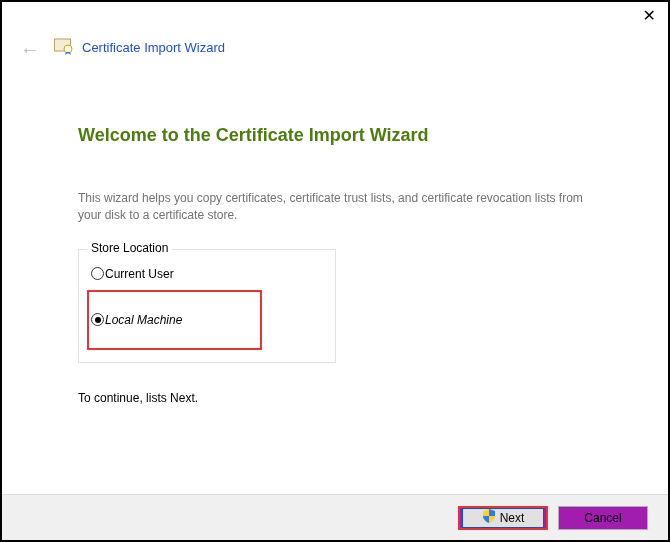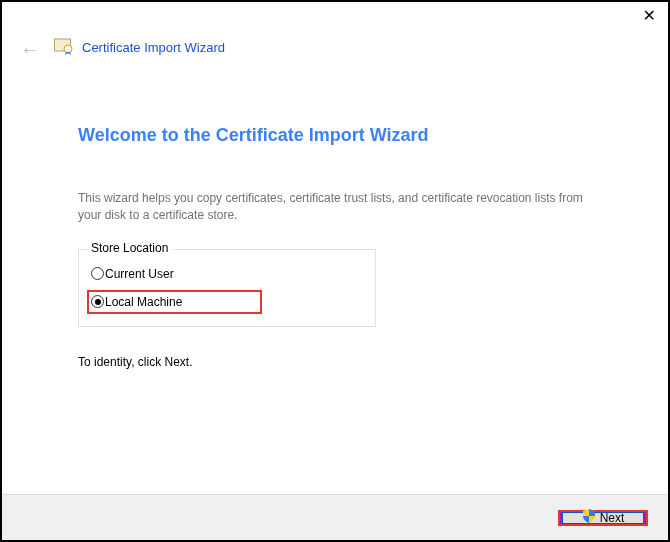--- a/index.html
+++ b/index.html
@@ -42,27 +42,27 @@
     .cert-icon { width: 20px; height: 18px; }
     .header-title { font-size: 13px; color: #1d4ed8; }
     .content {
       flex: 1;
       padding: 58px 60px 0 76px;
     }
     .welcome-heading {
       font-size: 18px;
       font-weight: 700;
       margin-bottom: 44px;
-      color: #3b82f6;
+      color: #4d7c0f;
     }
     .para { font-size: 12px; line-height: 1.45; margin-bottom: 24px; color: #737373; }
     .field-group {
       position: relative;
       border: 1px solid #e2e2e2;
-      width: 298px;
+      width: 258px;
       padding: 14px 10px 14px 10px;
       margin-top: 6px;
       margin-bottom: 28px;
     }
     .field-legend {
       position: absolute;
       top: -9px;
       left: 8px;
       background: #fff;
       padding: 0 4px;
@@ -71,42 +71,43 @@
     .radio-row {
       display: flex;
       align-items: center;
       gap: 1px;
       padding: 3px 2px;
       font-size: 12px;
     }
     .radio-row.selected {
       border: 2px solid #e53434;
       margin: 6px -2px -2px -2px;
-      padding: 3px 2px;
+      padding: 21px 2px;
       width: 175px;
+      font-style: italic;
     }
     .radio-outer {
       width: 13px; height: 13px; border: 1.3px solid #333; border-radius: 50%;
       display: inline-flex; align-items: center; justify-content: center; flex-shrink: 0;
     }
     .radio-inner { width: 6px; height: 6px; border-radius: 50%; background: #000; }
     .continue-text { font-size: 12px; }
     .footer {
       height: 46px;
       background: #f0f0f0;
       border-top: 1px solid #ddd;
       display: flex;
       justify-content: flex-end;
       align-items: center;
       padding-right: 20px;
       gap: 10px;
     }
     .btn {
       min-width: 90px;
-      height: 16px;
+      height: 24px;
       background: #a21caf;
       border: 1px solid #adadad;
       font-size: 12px;
       display: inline-flex;
       align-items: center;
       justify-content: center;
       gap: 3px;
       cursor: pointer;
     }
     .btn.primary {
@@ -158,29 +159,32 @@
     </label>
 
     <label class="radio-row selected">
       <span class="radio-outer">
           <span class="radio-inner"></span>
         </span>
       <span>Local Machine</span>
     </label>
   </div>
 
-  <p class="continue-text">To identity, click Next.</p>
+  <p class="continue-text">To continue, lists Next.</p>
 </div>
 
 <div class="footer">
   <button class="btn primary">
     <span class="btn-inner">
       <span>
         <svg class="shield" viewBox="0 0 14 14">
           <path d="M7 0 L13 2 V7 C13 10 10 13 7 14 C4 13 1 10 1 7 V2 Z" fill="#ffcf32"></path>
           <path d="M7 0 L13 2 V7 L7 7 Z" fill="#2b7de1"></path>
           <path d="M7 7 L7 14 C4 13 1 10 1 7 Z" fill="#2b7de1"></path>
         </svg>
       </span>
       <span>Next</span>
     </span>
   </button>
+  <button class="btn">
+    <span>Cancel</span>
+  </button>
 </div>
 
 </body></html>

